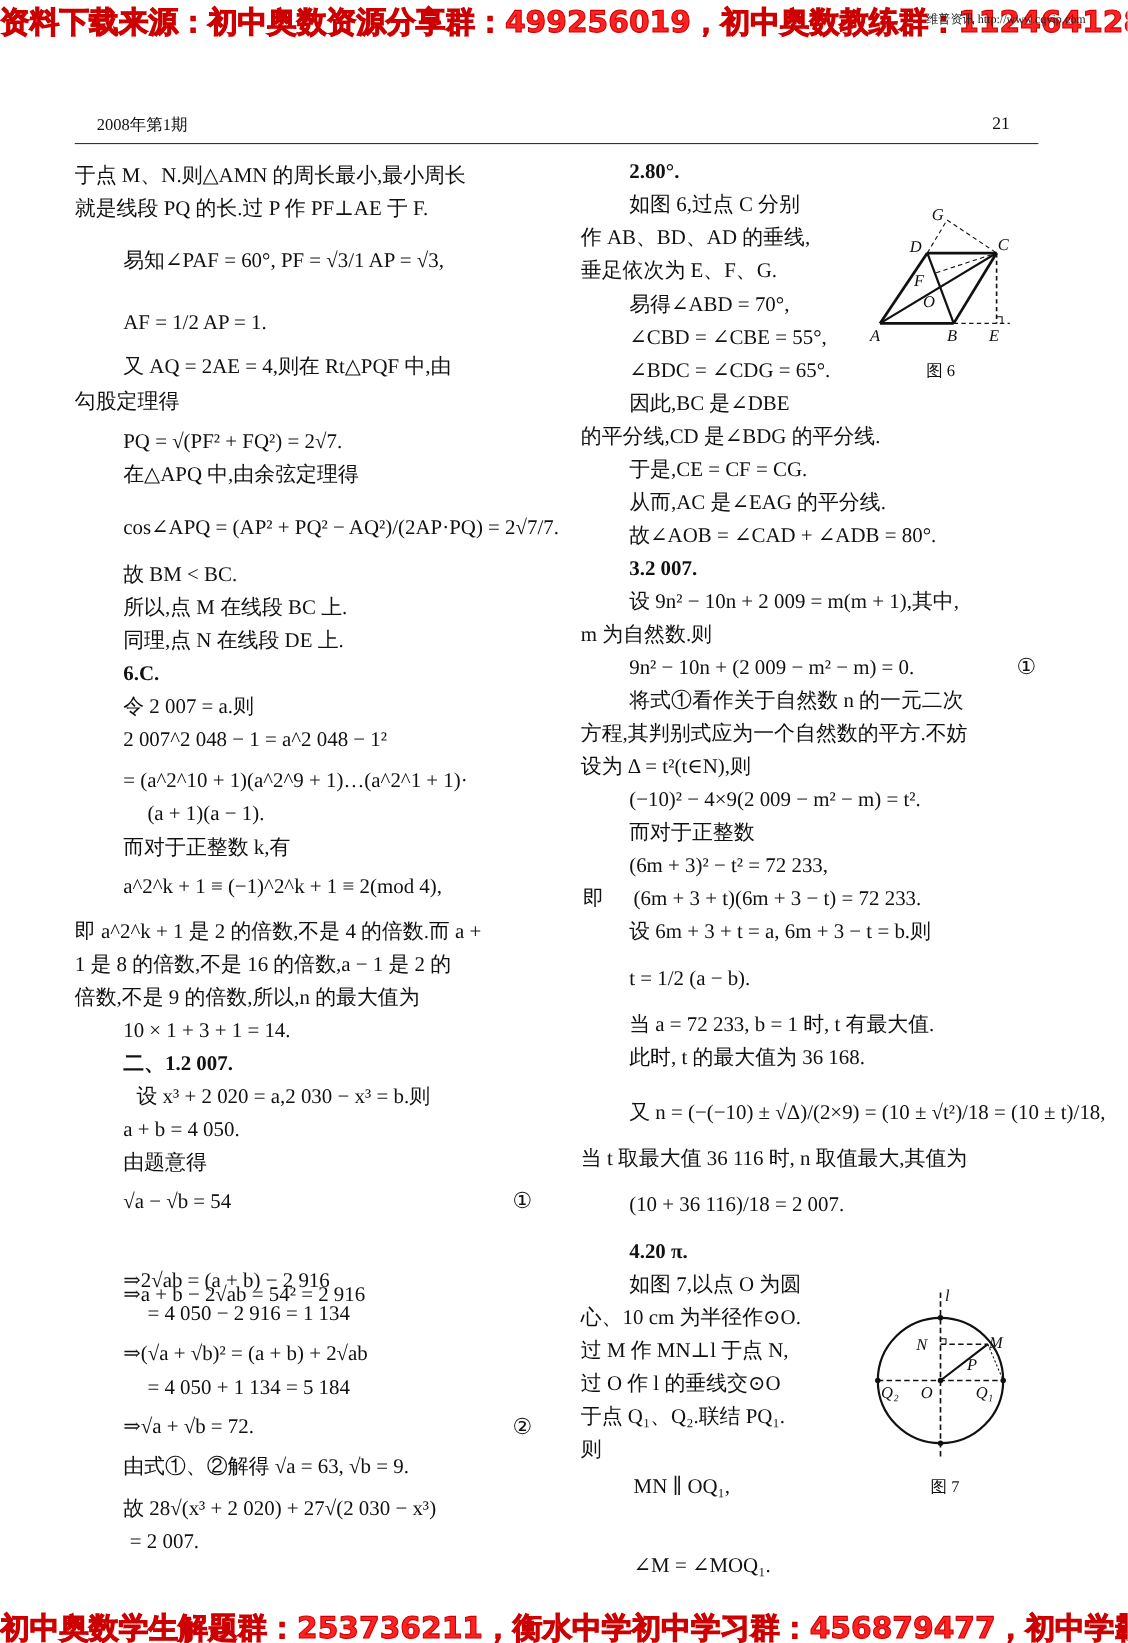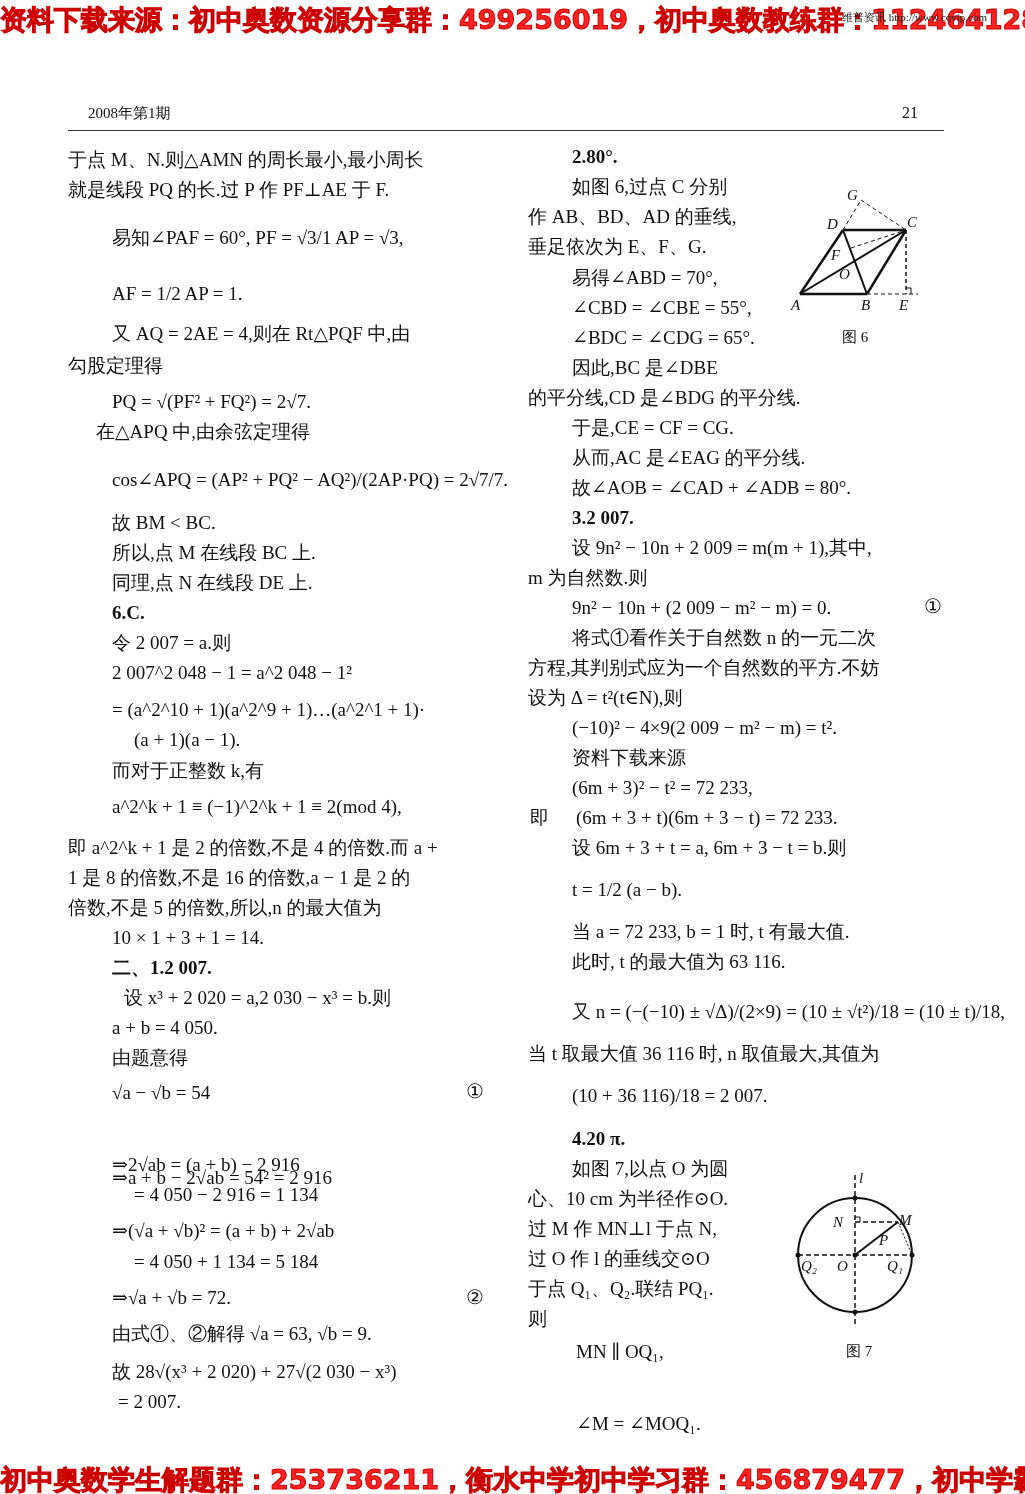--- a/index.html
+++ b/index.html
@@ -29,35 +29,35 @@
 <div class="hrule"></div>
 
 <div>
   <div class="line" style="left:68px;top:148px;">于点 M、N.则△AMN 的周长最小,最小周长</div>
   <div class="line" style="left:68px;top:178px;">就是线段 PQ 的长.过 P 作 PF⊥AE 于 F.</div>
   <div class="line" style="left:112px;top:226px;">易知∠PAF = 60°, PF = √3/1 AP = √3,</div>
   <div class="line" style="left:112px;top:282px;">AF = 1/2 AP = 1.</div>
   <div class="line" style="left:112px;top:322px;">又 AQ = 2AE = 4,则在 Rt△PQF 中,由</div>
   <div class="line" style="left:68px;top:354px;">勾股定理得</div>
   <div class="line" style="left:112px;top:390px;">PQ = √(PF² + FQ²) = 2√7.</div>
-  <div class="line" style="left:96px;top:420px;text-align:right;">在△APQ 中,由余弦定理得</div>
+  <div class="line" style="left:112px;top:420px;text-align:right;">在△APQ 中,由余弦定理得</div>
   <div class="line" style="left:112px;top:468px;">cos∠APQ = (AP² + PQ² − AQ²)/(2AP·PQ) = 2√7/7.</div>
   <div class="line" style="left:112px;top:511px;">故 BM &lt; BC.</div>
   <div class="line" style="left:112px;top:541px;">所以,点 M 在线段 BC 上.</div>
   <div class="line" style="left:112px;top:571px;">同理,点 N 在线段 DE 上.</div>
   <div class="line bold" style="left:112px;top:601px;">6.C.</div>
   <div class="line" style="left:112px;top:631px;">令 2 007 = a.则</div>
   <div class="line" style="left:112px;top:661px;">2 007^2 048 − 1 = a^2 048 − 1²</div>
   <div class="line" style="left:112px;top:698px;">= (a^2^10 + 1)(a^2^9 + 1)…(a^2^1 + 1)·</div>
   <div class="line" style="left:134px;top:728px;">(a + 1)(a − 1).</div>
   <div class="line" style="left:112px;top:759px;">而对于正整数 k,有</div>
   <div class="line" style="left:112px;top:795px;">a^2^k + 1 ≡ (−1)^2^k + 1 ≡ 2(mod 4),</div>
   <div class="line" style="left:68px;top:836px;">即 a^2^k + 1 是 2 的倍数,不是 4 的倍数.而 a +</div>
   <div class="line" style="left:68px;top:866px;">1 是 8 的倍数,不是 16 的倍数,a − 1 是 2 的</div>
-  <div class="line" style="left:68px;top:896px;">倍数,不是 5 的倍数,所以,n 的最大值为</div>
+  <div class="line" style="left:68px;top:896px;">倍数,不是 9 的倍数,所以,n 的最大值为</div>
   <div class="line" style="left:112px;top:926px;">10 × 1 + 3 + 1 = 14.</div>
   <div class="line bold" style="left:112px;top:956px;">二、1.2 007.</div>
   <div class="line" style="left:124px;top:986px;">设 x³ + 2 020 = a,2 030 − x³ = b.则</div>
   <div class="line" style="left:112px;top:1016px;">a + b = 4 050.</div>
   <div class="line" style="left:112px;top:1046px;">由题意得</div>
   <div class="line" style="left:112px;top:1081px;">√a − √b = 54</div>
   <div class="circnum" style="left:466px;top:1079px;">①</div>
   <div class="line" style="left:112px;top:1118px;margin-top:48px;">⇒a + b − 2√ab = 54² = 2 916</div>
   <div class="line" style="left:112px;top:1153px;">⇒2√ab = (a + b) − 2 916</div>
   <div class="line" style="left:134px;top:1183px;">= 4 050 − 2 916 = 1 134</div>
@@ -85,28 +85,28 @@
   <div class="line" style="left:572px;top:476px;">故∠AOB = ∠CAD + ∠ADB = 80°.</div>
   <div class="line bold" style="left:572px;top:506px;">3.2 007.</div>
   <div class="line" style="left:572px;top:536px;">设 9n² − 10n + 2 009 = m(m + 1),其中,</div>
   <div class="line" style="left:528px;top:566px;">m 为自然数.则</div>
   <div class="line" style="left:572px;top:596px;">9n² − 10n + (2 009 − m² − m) = 0.</div>
   <div class="circnum" style="left:924px;top:594px;">①</div>
   <div class="line" style="left:572px;top:626px;">将式①看作关于自然数 n 的一元二次</div>
   <div class="line" style="left:528px;top:656px;">方程,其判别式应为一个自然数的平方.不妨</div>
   <div class="line" style="left:528px;top:686px;">设为 Δ = t²(t∈N),则</div>
   <div class="line" style="left:572px;top:716px;">(−10)² − 4×9(2 009 − m² − m) = t².</div>
-  <div class="line" style="left:572px;top:746px;">资料下载来源</div>
+  <div class="line" style="left:572px;top:746px;">而对于正整数</div>
   <div class="line" style="left:572px;top:776px;">(6m + 3)² − t² = 72 233,</div>
   <div class="line" style="left:530px;top:806px;">即</div>
   <div class="line" style="left:576px;top:806px;">(6m + 3 + t)(6m + 3 − t) = 72 233.</div>
   <div class="line" style="left:572px;top:836px;">设 6m + 3 + t = a, 6m + 3 − t = b.则</div>
   <div class="line" style="left:572px;top:878px;">t = 1/2 (a − b).</div>
   <div class="line" style="left:572px;top:920px;">当 a = 72 233, b = 1 时, t 有最大值.</div>
-  <div class="line" style="left:572px;top:950px;">此时, t 的最大值为 63 116.</div>
+  <div class="line" style="left:572px;top:950px;">此时, t 的最大值为 36 168.</div>
   <div class="line" style="left:572px;top:1000px;">又 n = (−(−10) ± √Δ)/(2×9) = (10 ± √t²)/18 = (10 ± t)/18,</div>
   <div class="line" style="left:528px;top:1042px;">当 t 取最大值 36 116 时, n 取值最大,其值为</div>
   <div class="line" style="left:572px;top:1084px;">(10 + 36 116)/18 = 2 007.</div>
   <div class="line bold" style="left:572px;top:1127px;">4.20 π.</div>
   <div class="line" style="left:572px;top:1157px;">如图 7,以点 O 为圆</div>
   <div class="line" style="left:528px;top:1187px;">心、10 cm 为半径作⊙O.</div>
   <div class="line" style="left:528px;top:1217px;">过 M 作 MN⊥l 于点 N,</div>
   <div class="line" style="left:528px;top:1247px;">过 O 作 l 的垂线交⊙O</div>
   <div class="line" style="left:528px;top:1277px;">于点 Q₁、Q₂.联结 PQ₁.</div>
   <div class="line" style="left:528px;top:1307px;">则</div>

